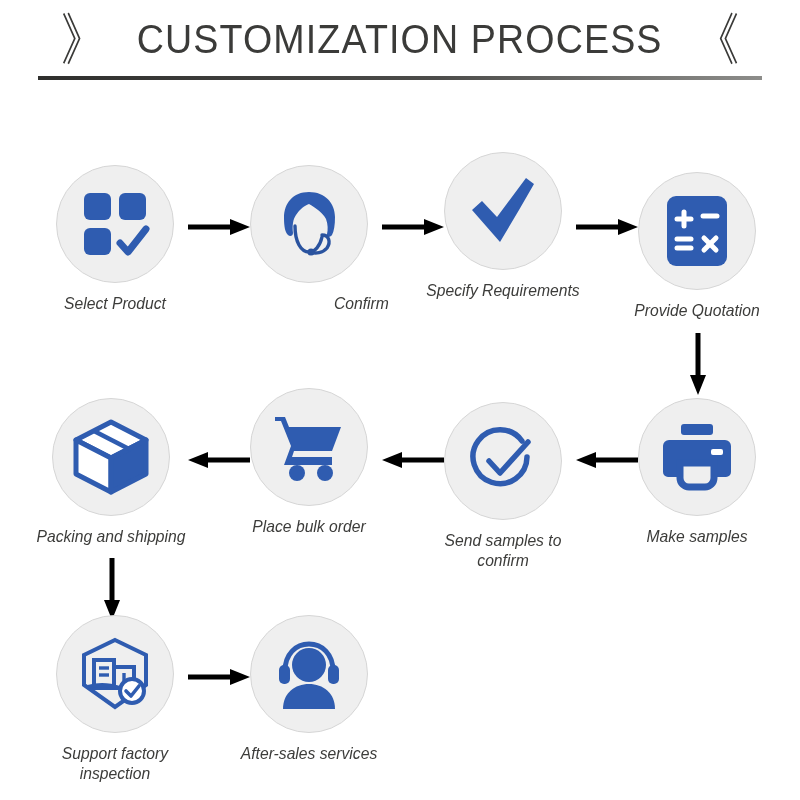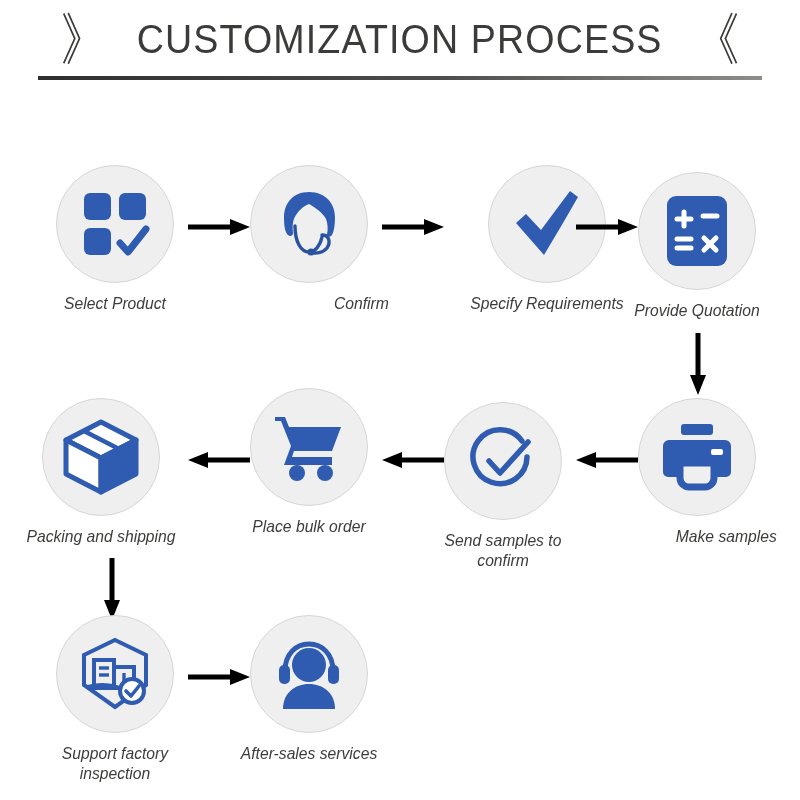--- a/index.html
+++ b/index.html
@@ -136,21 +136,21 @@
     </svg>
   </div>
   <div class="node-label">Confirm</div>
 </div>
 
 <svg class="arrow-h" style="left:382px; top:216px;">
   <line x1="0" y1="11" x2="46" y2="11" stroke="#000" stroke-width="5"></line>
   <polygon points="42,3 62,11 42,19" fill="#000"></polygon>
 </svg>
 
-<div class="node" style="left:419px; top:165px;margin-left:44px;">
+<div class="node" style="left:419px; top:152px;">
   <div class="circle">
     <svg width="78" height="78" viewBox="0 0 78 78">
       <path d="M8 38 L18 29 L33 45 L62 6 L70 12 L55 38 L36 70 Z" fill="#2f5cb0"></path>
     </svg>
   </div>
   <div class="node-label">Specify Requirements</div>
 </div>
 
 <svg class="arrow-h" style="left:576px; top:216px;">
   <line x1="0" y1="11" x2="46" y2="11" stroke="#000" stroke-width="5"></line>
@@ -173,21 +173,21 @@
     </svg>
   </div>
   <div class="node-label">Provide Quotation</div>
 </div>
 
 <svg class="arrow-v" style="left:687px; top:333px;">
   <line x1="11" y1="0" x2="11" y2="46" stroke="#000" stroke-width="5"></line>
   <polygon points="3,42 11,62 19,42" fill="#000"></polygon>
 </svg>
 
-<div class="node" style="left:613px; top:398px;text-align:right;">
+<div class="node" style="left:613px; top:398px;">
   <div class="circle">
     <svg width="76" height="70" viewBox="0 0 76 70">
       <rect x="22" y="2" width="32" height="11" rx="3" fill="#2f5cb0"></rect>
       <path d="M10 18 h56 a6 6 0 0 1 6 6 v26 a5 5 0 0 1 -5 5 h-9 v-14 h-40 v14 h-9
                a5 5 0 0 1 -5 -5 v-26 a6 6 0 0 1 6 -6 z" fill="#2f5cb0"></path>
       <rect x="52" y="27" width="12" height="6" rx="2" fill="#ffffff"></rect>
       <path d="M21 41 h34 v15 a9 9 0 0 1 -9 9 h-16 a9 9 0 0 1 -9 -9 z" fill="none" stroke="#2f5cb0" stroke-width="7"></path>
     </svg>
   </div>
   <div class="node-label">Make samples</div>
@@ -222,21 +222,21 @@
     </svg>
   </div>
   <div class="node-label">Place bulk order</div>
 </div>
 
 <svg class="arrow-h" style="left:188px; top:449px;">
   <line x1="20" y1="11" x2="62" y2="11" stroke="#000" stroke-width="5"></line>
   <polygon points="20,3 0,11 20,19" fill="#000"></polygon>
 </svg>
 
-<div class="node" style="left:17px; top:398px;">
+<div class="node" style="left:27px; top:398px;">
   <div class="circle">
     <svg width="78" height="78" viewBox="0 0 78 78">
 
       <path d="M39 4 L74 22 L39 40 L4 22 Z" fill="#ffffff" stroke="#2f5cb0" stroke-width="5" stroke-linejoin="round"></path>
 
       <path d="M4 22 L39 40 L39 74 L4 56 Z" fill="#ffffff" stroke="#2f5cb0" stroke-width="5" stroke-linejoin="round"></path>
 
       <path d="M74 22 L74 56 L39 74 L39 40 Z" fill="#2f5cb0" stroke="#2f5cb0" stroke-width="5" stroke-linejoin="round"></path>
 
       <path d="M22 13 L57 31" fill="none" stroke="#2f5cb0" stroke-width="4.5"></path>

